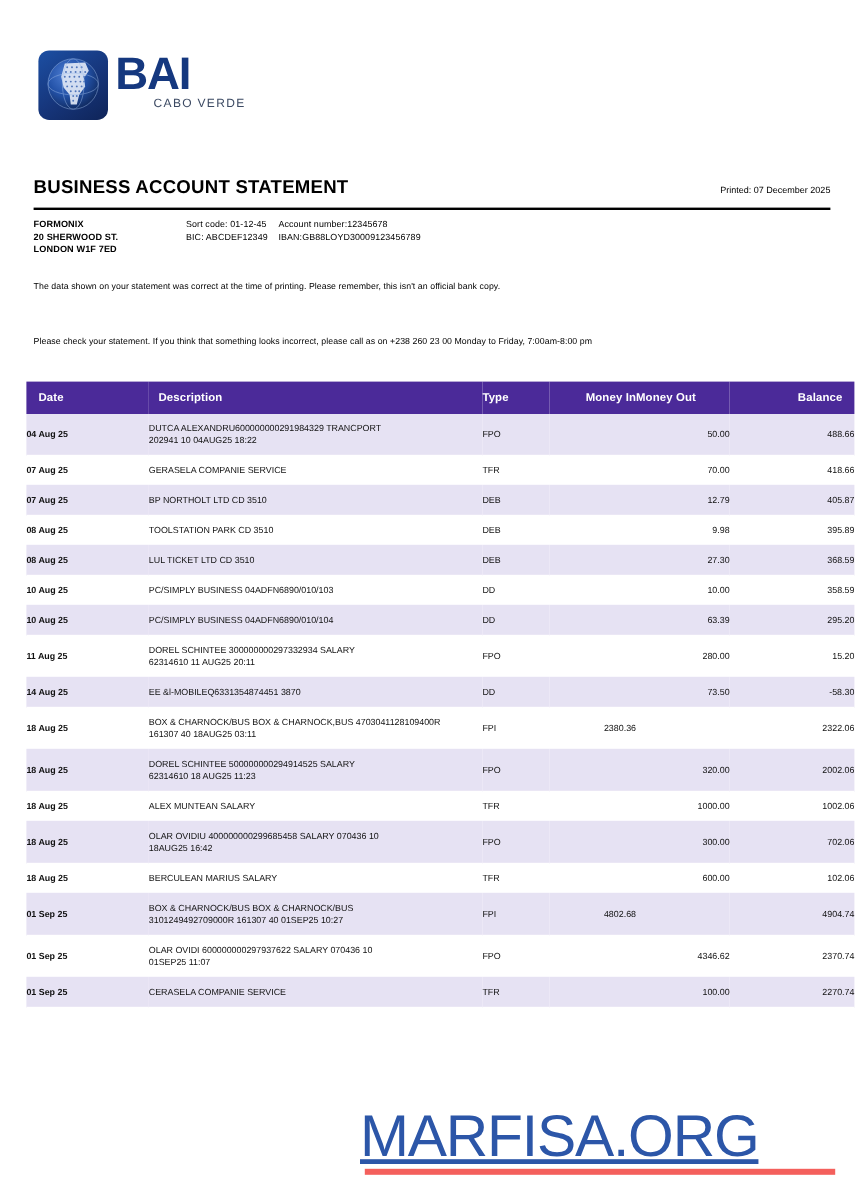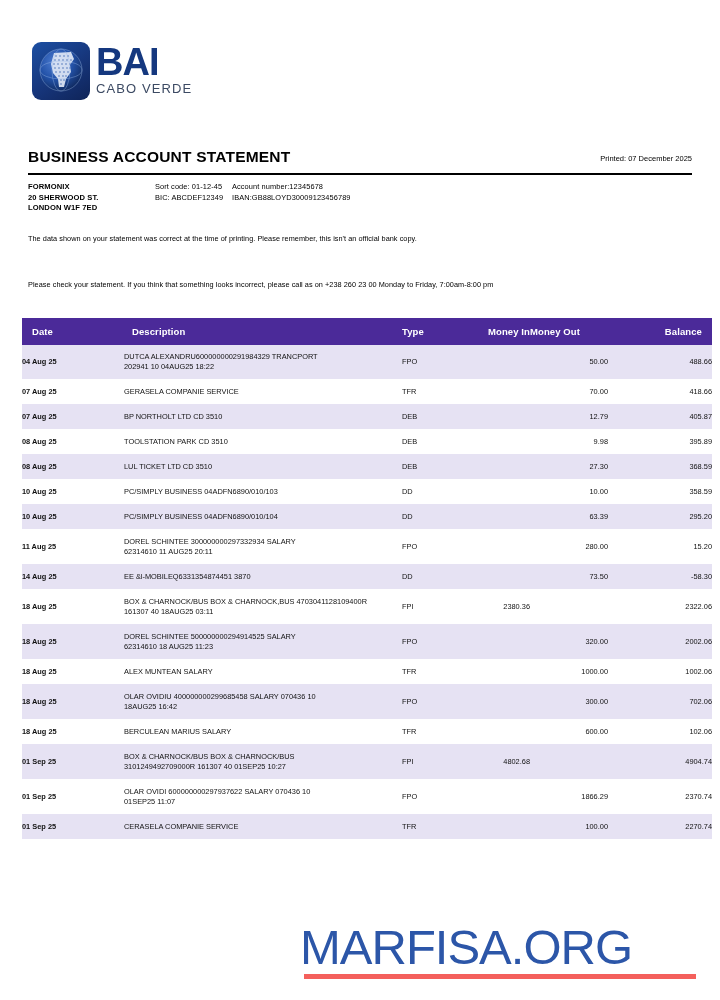--- a/index.html
+++ b/index.html
@@ -46,25 +46,26 @@
   }
   .logo-bai {
     font-size: 38px;
     font-weight: bold;
     letter-spacing: -1px;
     color: #15387f;
     line-height: 36px;
     font-family: "Liberation Sans", sans-serif;
   }
   .logo-sub {
-    font-size: 13px;
+    font-size: 10px;
     letter-spacing: 1.1px;
     color: #3c4a63;
     margin-top: 1px;
     font-weight: normal;
+    margin-left: 32px;
   }
 
   
   .title-row {
     position: absolute;
     left: 28px;
     top: 148px;
     width: 664px;
     display: flex;
     align-items: flex-end;
@@ -189,20 +190,21 @@
     top: 922px;
     width: 400px;
   }
   .wm-text {
     font-size: 49px;
     font-weight: normal;
     color: #2c56a8;
     letter-spacing: -1px;
     line-height: 50px;
     font-family: "Liberation Sans", sans-serif;
+    text-decoration: underline;
   }
   .wm-bar {
     margin-top: 2px;
     margin-left: 4px;
     width: 392px;
     height: 5px;
     background: #f4605c;
   }
 </style>
 </head>
@@ -426,21 +428,21 @@
           <td class="c-type">FPI</td>
           <td class="c-in">4802.68</td>
           <td class="c-out"></td>
           <td class="c-bal">4904.74</td>
         </tr>
         <tr class="norm">
           <td class="c-date">01 Sep 25</td>
           <td class="c-desc"><span>OLAR OVIDI 600000000297937622 SALARY 070436 10</span><span class="desc-l2">01SEP25 11:07</span></td>
           <td class="c-type">FPO</td>
           <td class="c-in"></td>
-          <td class="c-out">1866.29</td>
+          <td class="c-out">4346.62</td>
           <td class="c-bal">2370.74</td>
         </tr>
         <tr class="alt">
           <td class="c-date">01 Sep 25</td>
           <td class="c-desc"><span>CERASELA COMPANIE SERVICE</span></td>
           <td class="c-type">TFR</td>
           <td class="c-in"></td>
           <td class="c-out">100.00</td>
           <td class="c-bal">2270.74</td>
         </tr>

